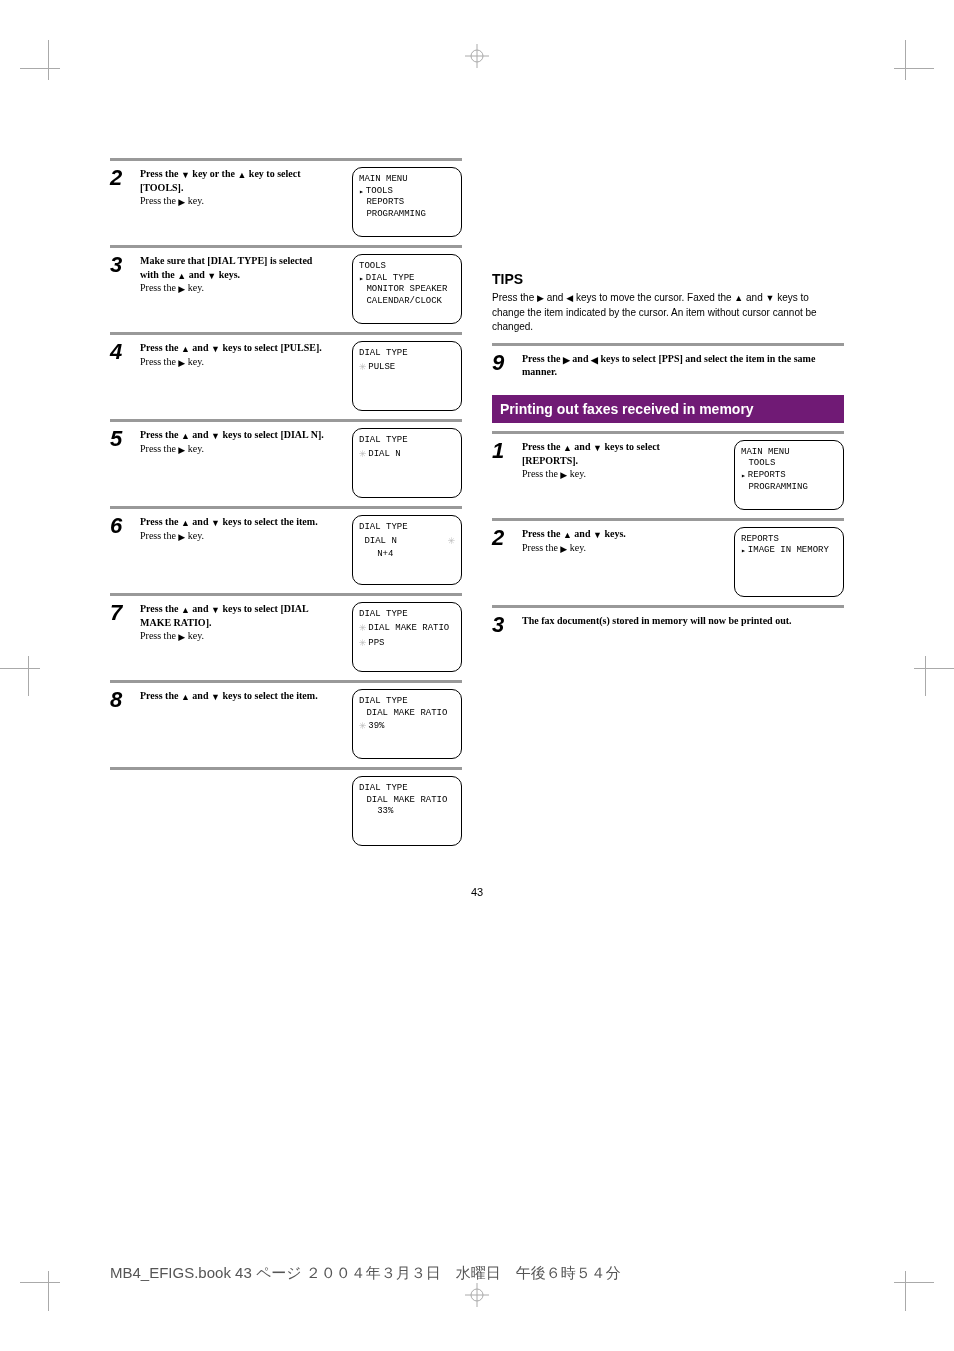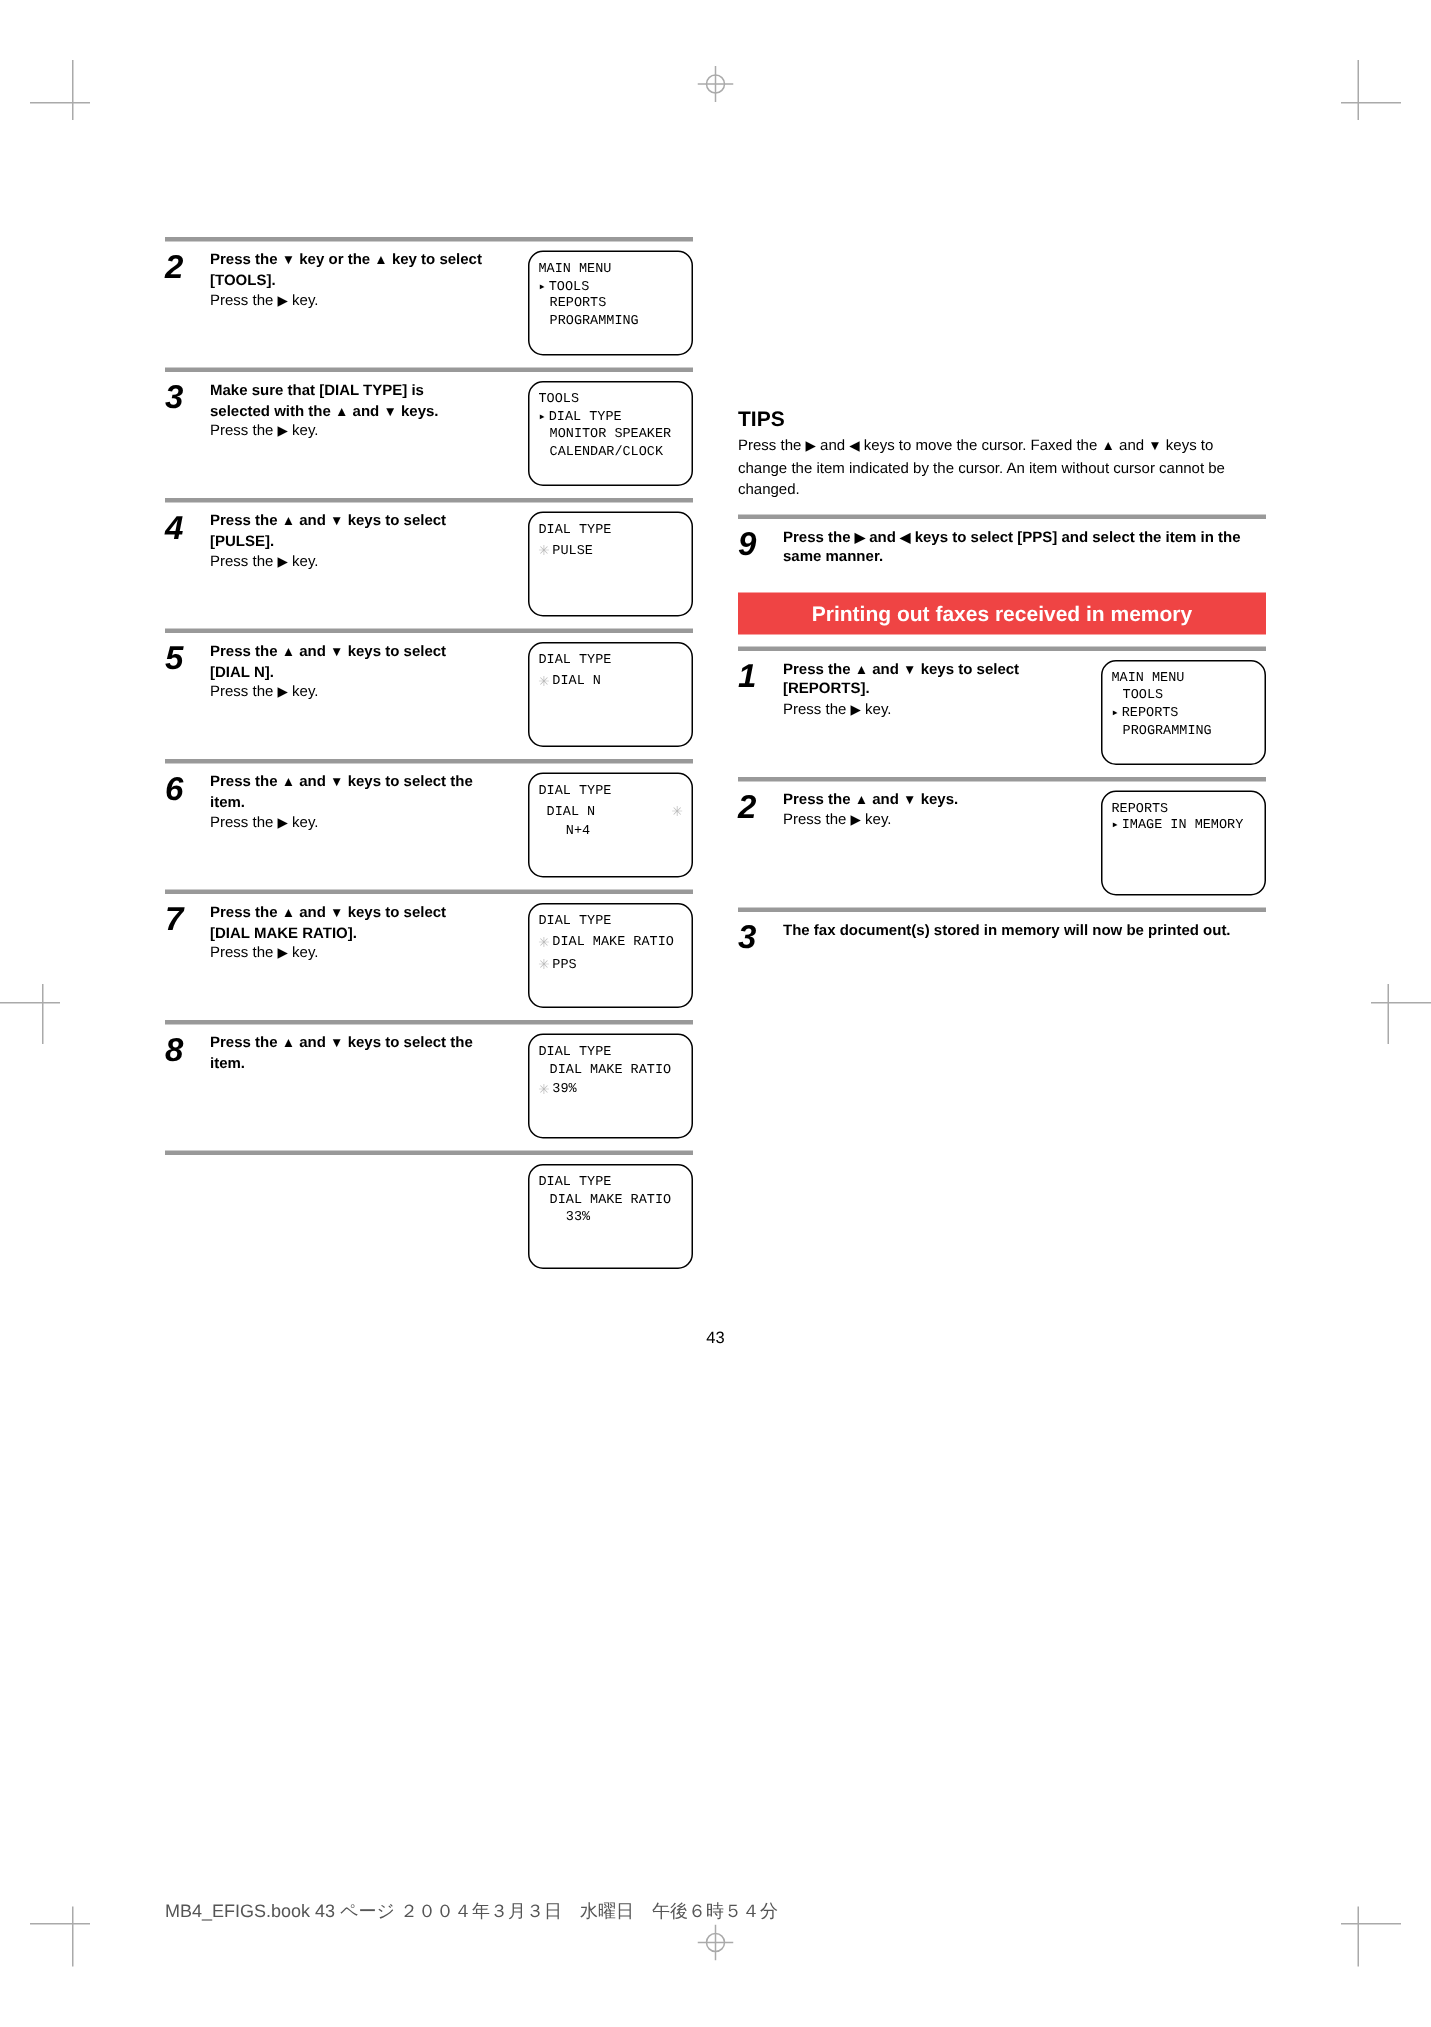--- a/index.html
+++ b/index.html
@@ -74,27 +74,26 @@
   }
   .col {
     flex: 1;
   }
   .hr-thick {
     height: 3px;
     background: #999;
     margin: 8px 0 6px 0;
   }
   .section-title {
-    background: #ef4444;
+    background: #701a75;
     color: #fff;
     font-size: 14px;
     font-weight: bold;
     padding: 6px 8px;
     margin-top: 16px;
-    text-align: center;
   }
   .blackhead {
     font-size: 14px;
     font-weight: bold;
     margin: 21px 0 4px 0;
   }
 
   .step {
     display: flex;
     align-items: flex-start;
@@ -103,20 +102,21 @@
   .step-num {
     font-size: 22px;
     font-weight: bold;
     font-style: italic;
     width: 22px;
     line-height: 1;
   }
   .step-body {
     flex: 1;
     line-height: 1.35;
+    font-family: Liberation Serif, serif;
   }
   .step-body .first { font-weight: bold; }
   .note { font-weight: normal; }
   .screen {
     width: 110px;
     border: 1.5px solid #000;
     border-radius: 10px;
     padding: 6px 6px;
     font-size: 9px;
     line-height: 1.3;
@@ -138,21 +138,21 @@
     margin-top: 40px;
     font-size: 11px;
   }
   .foot-meta {
     position: absolute;
     bottom: 68px;
     left: 110px;
     right: 110px;
     display: flex;
     justify-content: space-between;
-    font-size: 12px;
+    font-size: 15px;
     color: #555;
   }
 </style>
 </head>
 <body>
 
 <div class="page">
 
   <div class="cropmark crop-tl"></div>
   <div class="cropmark crop-tr"></div>

